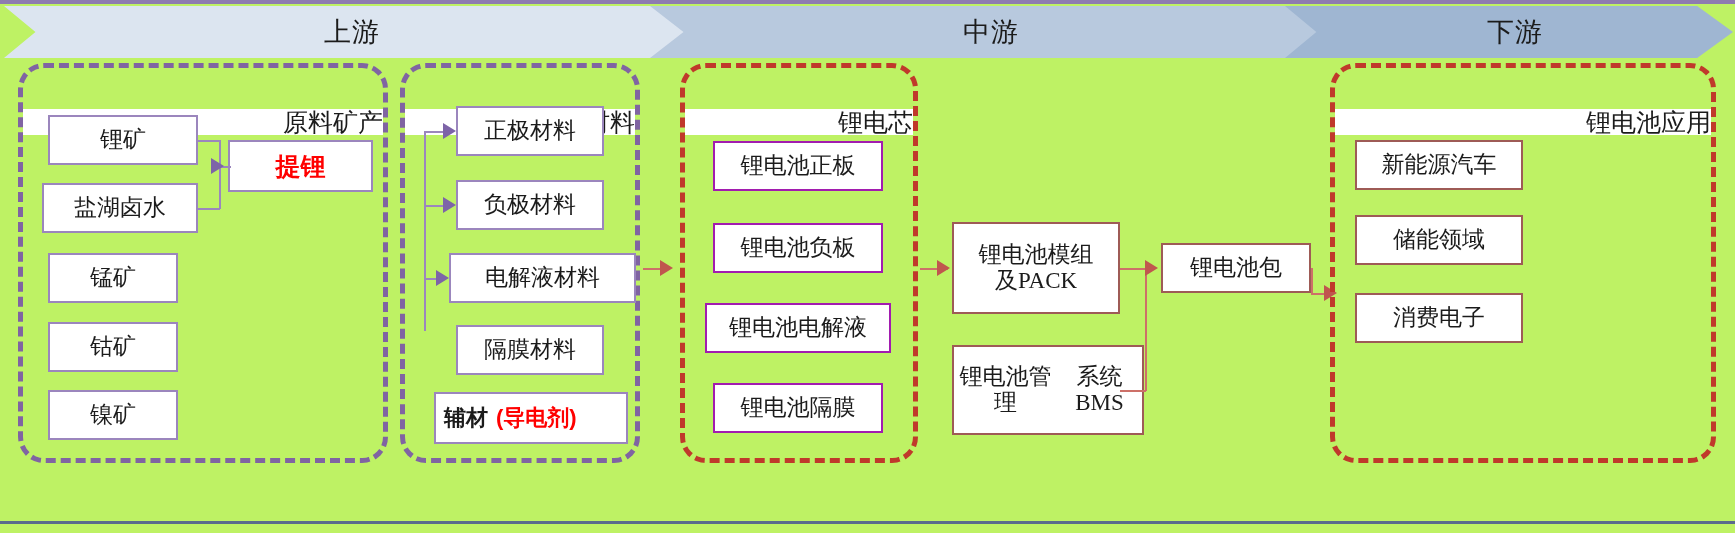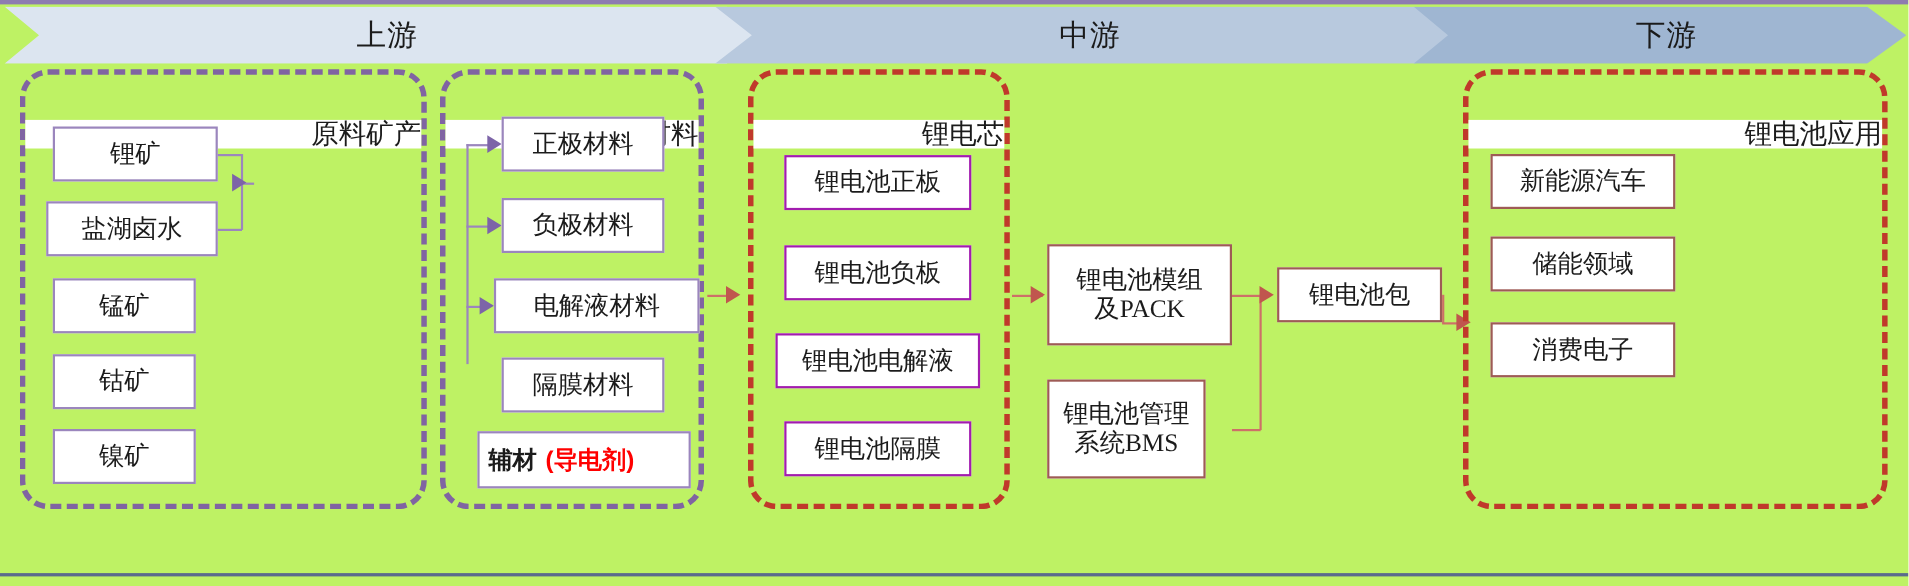--- a/index.html
+++ b/index.html
@@ -166,20 +166,23 @@
   <div class="node nb-purple" style="left:48px; top:253px; width:130px; height:50px;">
     <span>锰矿</span>
   </div>
   <div class="node nb-purple" style="left:48px; top:322px; width:130px; height:50px;">
     <span>钴矿</span>
   </div>
   <div class="node nb-purple" style="left:48px; top:390px; width:130px; height:50px;">
     <span>镍矿</span>
   </div>
 
+  <div class="node nb-purple" style="left:228px; top:140px; width:145px; height:52px;">
+    <span class="bold-red">提锂</span>
+  </div>
 
   <div class="ln h c-purple" style="left:198px; top:140px; width:22px;"></div>
   <div class="ln h c-purple" style="left:198px; top:208px; width:22px;"></div>
   <div class="ln v c-purple" style="left:219px; top:140px; height:69px;"></div>
   <div class="ln h c-purple" style="left:219px; top:166px; width:12px;"></div>
   <div class="arrow a-purple" style="left:211px; top:158px;"></div>
 
   <div class="group purple" style="left:400px; top:63px; width:240px; height:400px;">
     <div class="group-title">材料</div>
   </div>
@@ -234,21 +237,21 @@
   </div>
 
   <div class="ln h c-red" style="left:920px; top:268px; width:28px;"></div>
   <div class="arrow a-red" style="left:937px; top:260px;"></div>
 
   <div class="node nb-brown" style="left:952px; top:222px; width:168px; height:92px; flex-direction:column;">
     <span>锂电池模组</span>
     <span>及PACK</span>
   </div>
 
-  <div class="node nb-brown" style="left:952px; top:345px; width:144px; height:90px; flex-direction:column;">
+  <div class="node nb-brown" style="left:952px; top:345px; width:192px; height:90px; flex-direction:row;">
     <span>锂电池管理</span>
     <span>系统BMS</span>
   </div>
 
   <div class="ln h c-red" style="left:1120px; top:268px; width:26px;"></div>
   <div class="ln h c-red" style="left:1120px; top:390px; width:26px;"></div>
   <div class="ln v c-red" style="left:1145px; top:268px; height:123px;"></div>
   <div class="arrow a-red" style="left:1145px; top:260px;"></div>
 
   <div class="node nb-brown" style="left:1161px; top:243px; width:150px; height:50px;">

